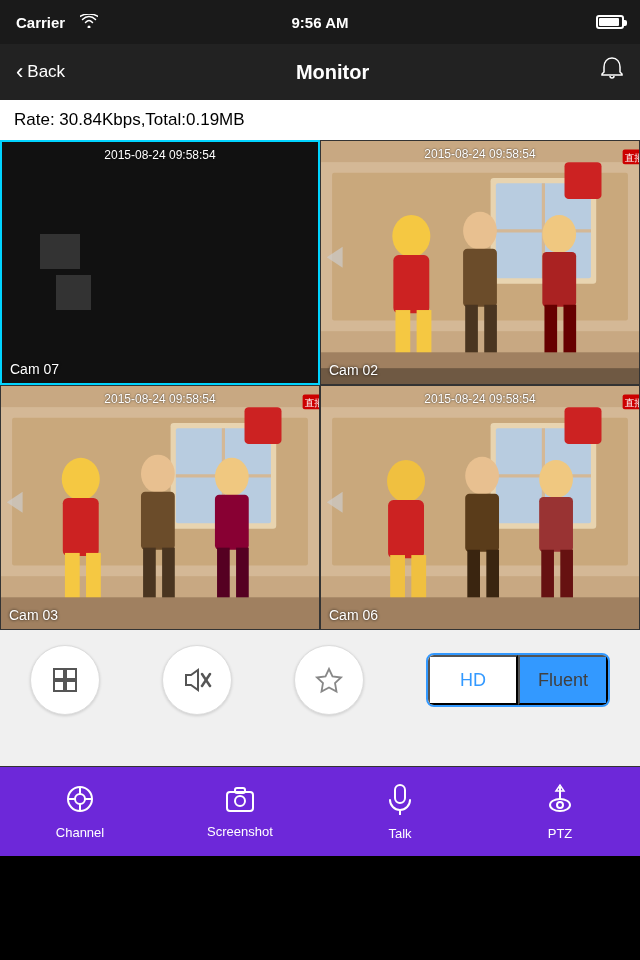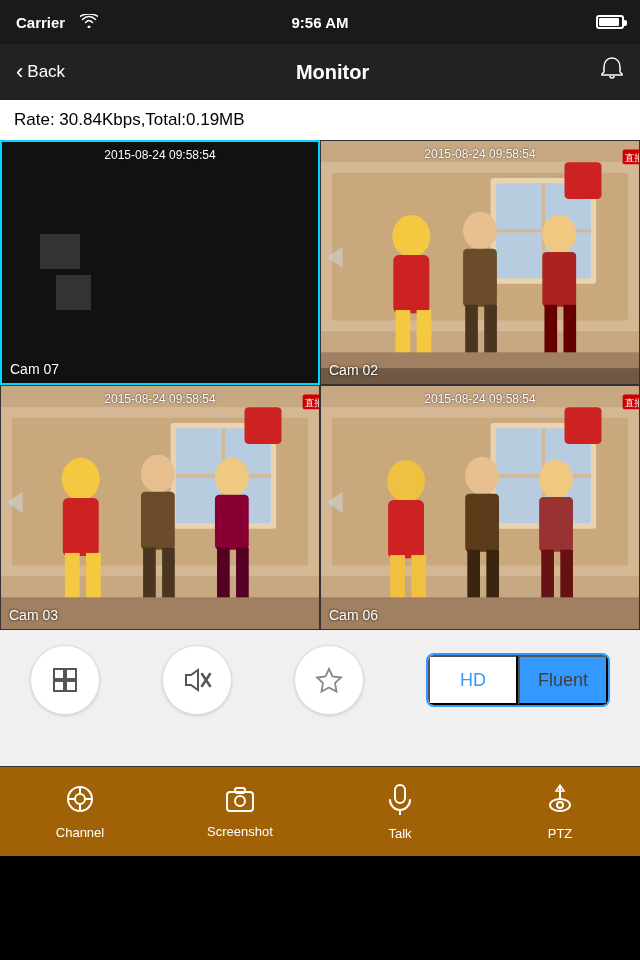--- a/index.html
+++ b/index.html
@@ -132,21 +132,21 @@
     .quality-btn {
       width: 90px; height: 50px; display: flex; align-items: center; justify-content: center;
       font-size: 18px; cursor: pointer; font-weight: 500;
     }
     .quality-btn.hd { background: #fff; color: #3399ff; }
     .quality-btn.fluent { background: #3399ff; color: #404040; }
 
     
     .bottom-nav {
       height: 90px;
-      background: #a16207;
+      background: #6d28d9;
       display: flex;
       align-items: center;
       justify-content: space-around;
       border-top: 1px solid #333;
     }
     .nav-item {
       display: flex; flex-direction: column; align-items: center; gap: 4px;
       cursor: pointer; flex: 1;
     }
     .nav-item-icon { font-size: 26px; color: #fff; }

